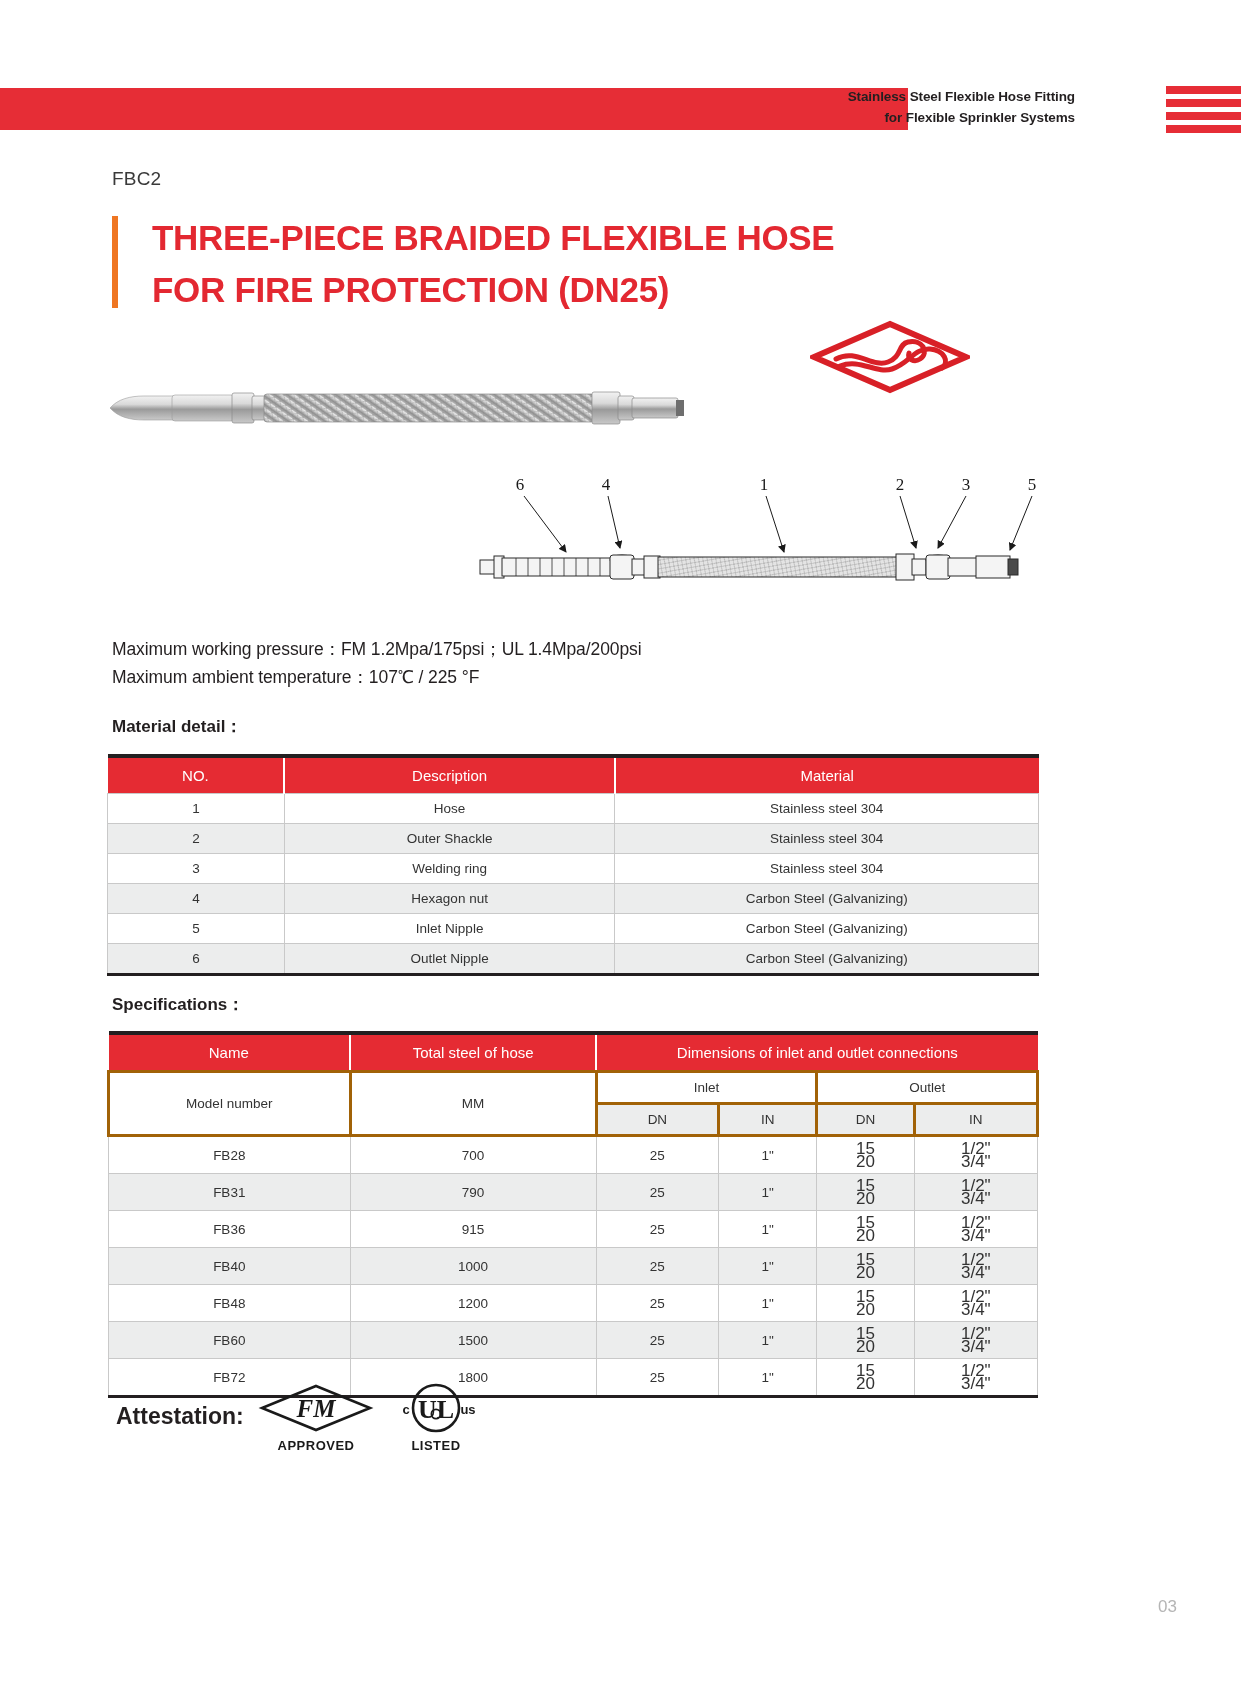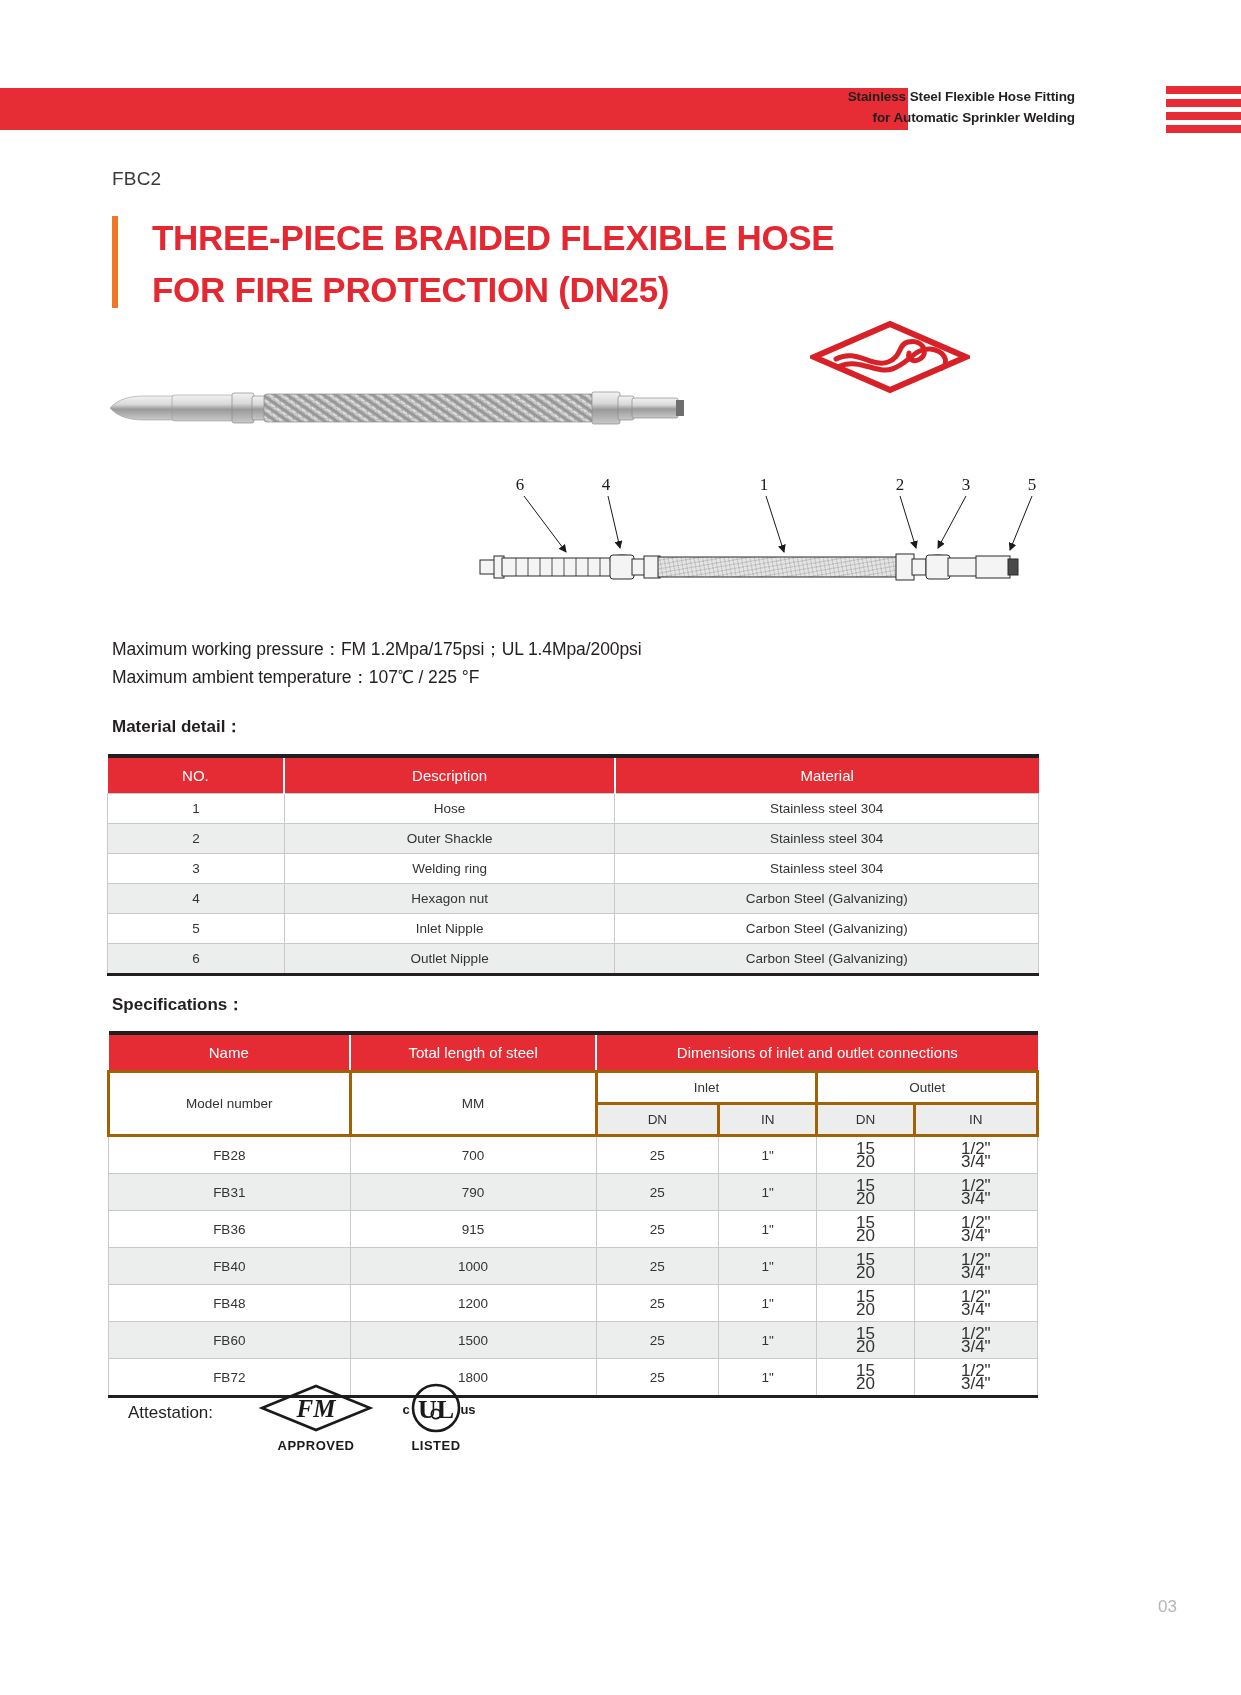--- a/index.html
+++ b/index.html
@@ -160,43 +160,43 @@
   }
   tbody tr.alt td { background: #eceded; }
   tbody tr:last-child td { border-bottom: 3px solid #231f20; }
 
   td.stack { line-height: 13px; padding: 5px 4px; font-size: 17px; }
   td.stack span { display: block; }
 
   
   .attest-label {
     position: absolute;
-    left: 128px; top: 1403px;
-    font-size: 17px;
-    font-weight: normal;
+    left: 116px; top: 1403px;
+    font-size: 23px;
+    font-weight: bold;
     color: #231f20;
   }
   .attest-logos { position: absolute; left: 258px; top: 1378px; width: 260px; height: 90px; }
 
   
   .pageno {
     position: absolute;
     right: 64px; bottom: 78px;
     font-size: 17px;
     color: #b5b5b5;
   }
 </style>
 </head>
 <body>
 
 <div class="header">
   <div class="header-bar"></div>
   <div class="header-text">
     <div>Stainless Steel Flexible Hose Fitting</div>
-    <div>for Automatic Sprinkler Welding</div>
+    <div>for Flexible Sprinkler Systems</div>
   </div>
   <div class="header-stripes">
     <i></i>
     <i></i>
     <i></i>
     <i></i>
   </div>
 </div>
 
 <div class="code">FBC2</div>
@@ -345,21 +345,21 @@
       <td>Carbon Steel (Galvanizing)</td>
     </tr>
   </tbody>
 </table>
 
 <div class="sec-label specs">Specifications：</div>
 <table class="specs">
   <thead>
     <tr class="head">
       <th rowspan="1" style="width:26%">Name</th>
-      <th rowspan="1" style="width:26.5%">Total length of steel</th>
+      <th rowspan="1" style="width:26.5%">Total steel of hose</th>
       <th colspan="4">Dimensions of inlet and outlet connections</th>
     </tr>
     <tr class="sub">
       <th rowspan="2">Model number</th>
       <th rowspan="2">MM</th>
       <th colspan="2" style="width:23.75%">Inlet</th>
       <th colspan="2" style="width:23.75%">Outlet</th>
     </tr>
     <tr class="sub striped">
       <th>DN</th>

